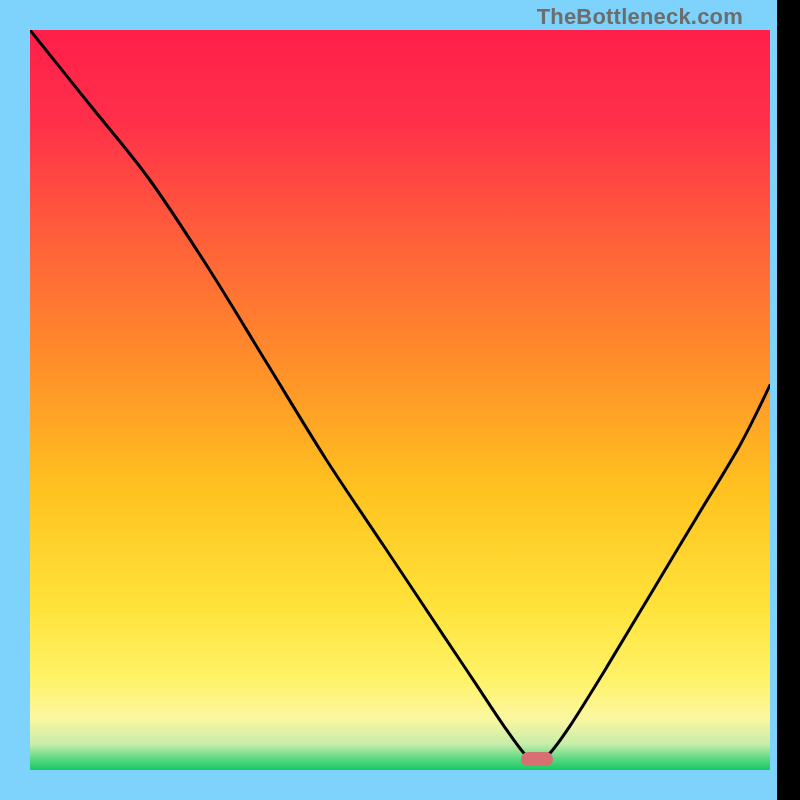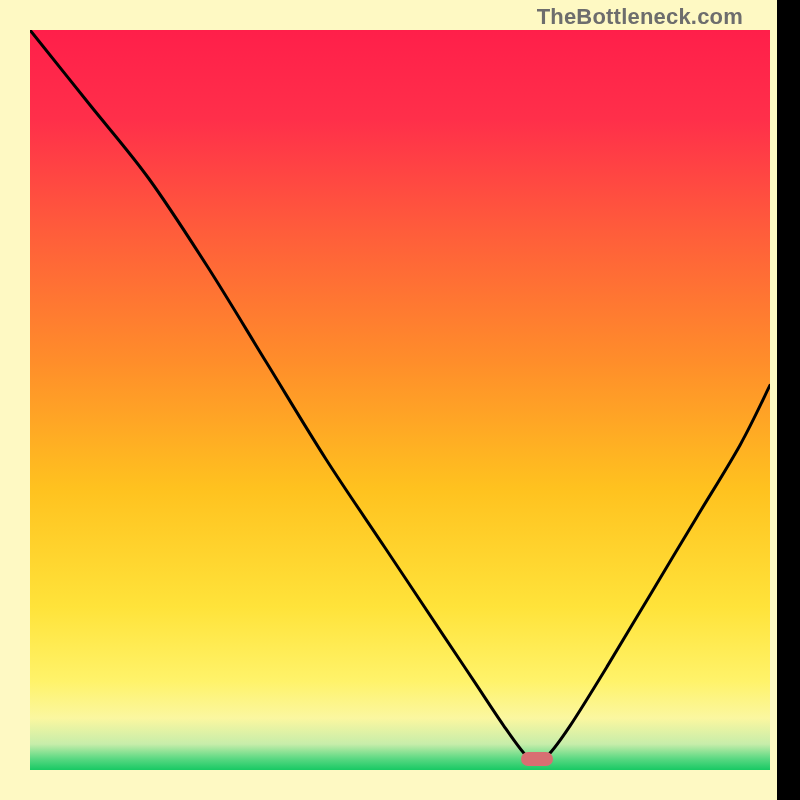--- a/index.html
+++ b/index.html
@@ -9,21 +9,21 @@
     height: 800px;
     background: #000;
     overflow: hidden;
   }
   .frame {
     position: absolute;
     left: 0;
     top: 0;
     width: 777px;
     height: 800px;
-    background: #fef9c3;
+    background: #7dd3fc;
   }
   .plot {
     position: absolute;
     left: 30px;
     top: 30px;
     width: 740px;
     height: 740px;
   }
   .gradient {
     position: absolute;

